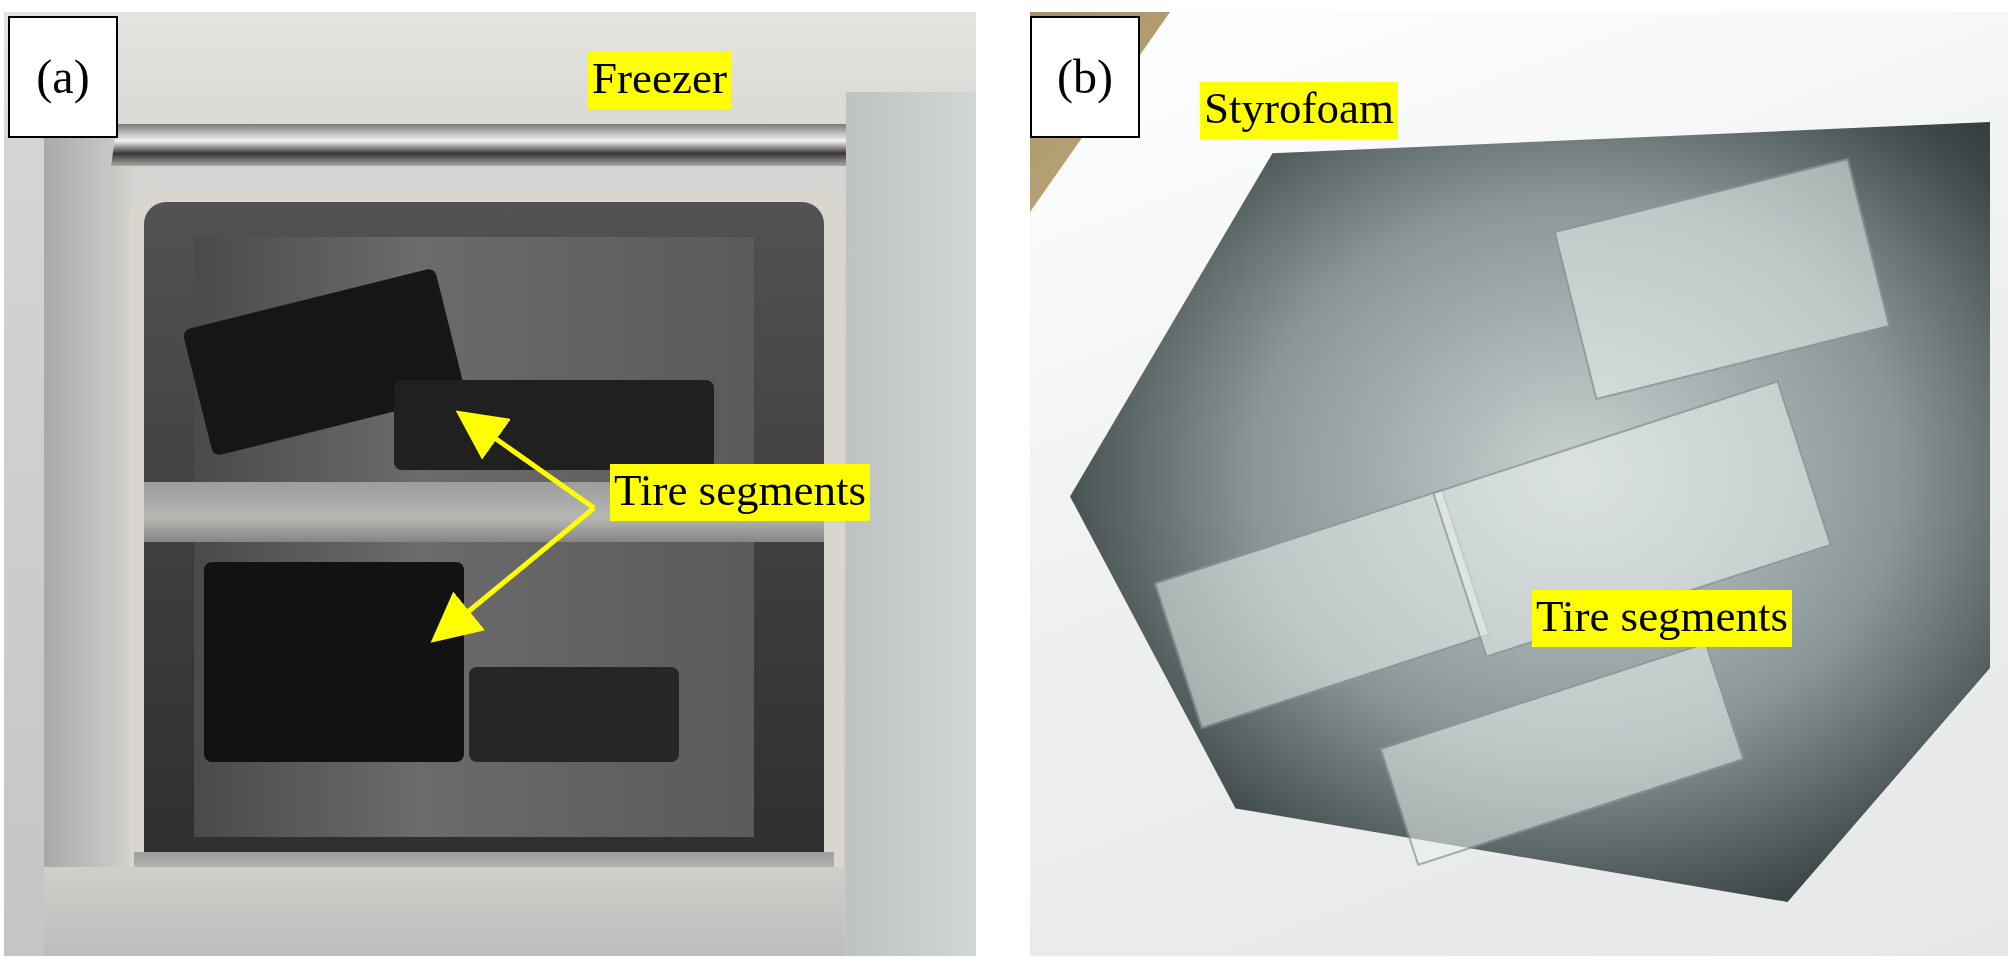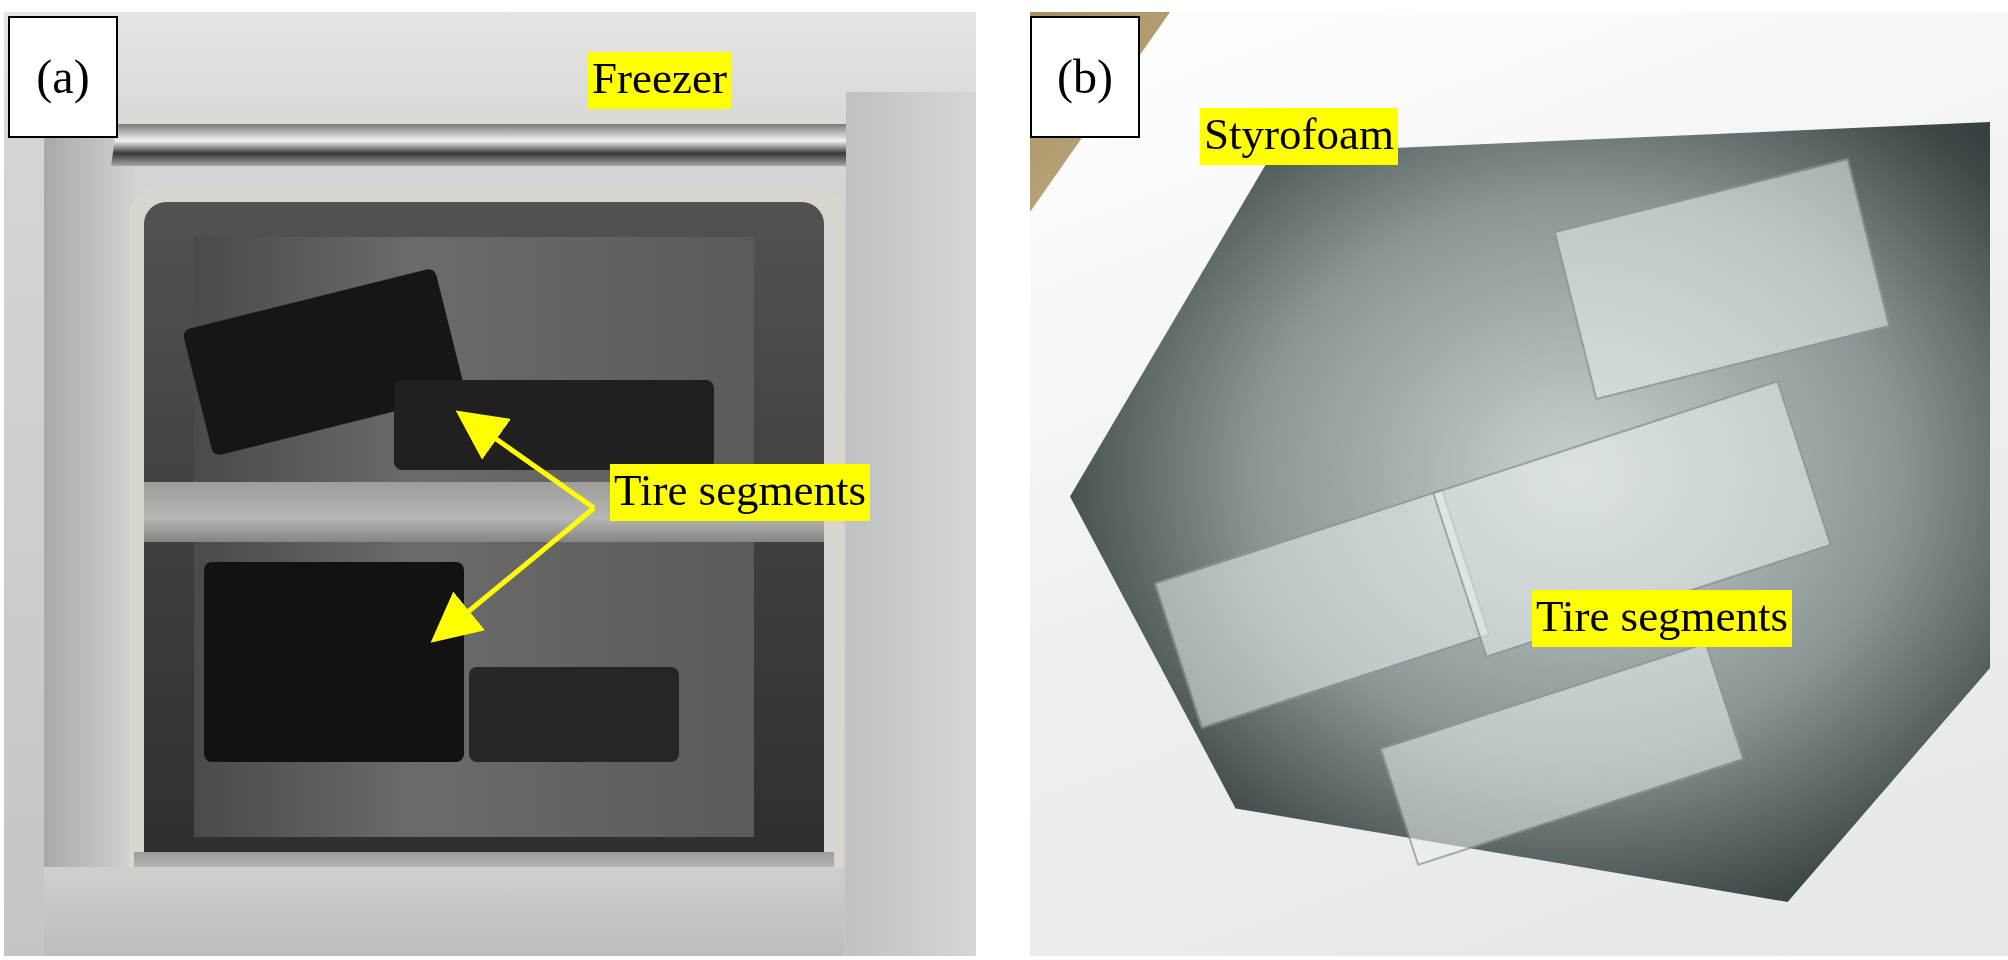--- a/index.html
+++ b/index.html
@@ -71,15 +71,15 @@
   <div class="foam-rim"></div>
   <div class="cardboard"></div>
   <div class="foam-inner"></div>
 
   <div class="tire-b" style="left:140px;top:520px;width:300px;height:150px;transform:rotate(-18deg);"></div>
   <div class="tire-b" style="left:420px;top:420px;width:360px;height:170px;transform:rotate(-18deg);"></div>
   <div class="tire-b" style="left:540px;top:180px;width:300px;height:170px;transform:rotate(-14deg);"></div>
   <div class="tire-b" style="left:360px;top:680px;width:340px;height:120px;transform:rotate(-18deg);"></div>
 
   <div class="label-box" style="left:0px;top:4px;width:106px;height:118px;">(b)</div>
-  <div class="tag" style="left:170px;top:70px;margin-top:26px;">Styrofoam</div>
+  <div class="tag" style="left:170px;top:70px;">Styrofoam</div>
   <div class="tag" style="left:502px;top:578px;">Tire segments</div>
 </div>
 
 </body></html>

